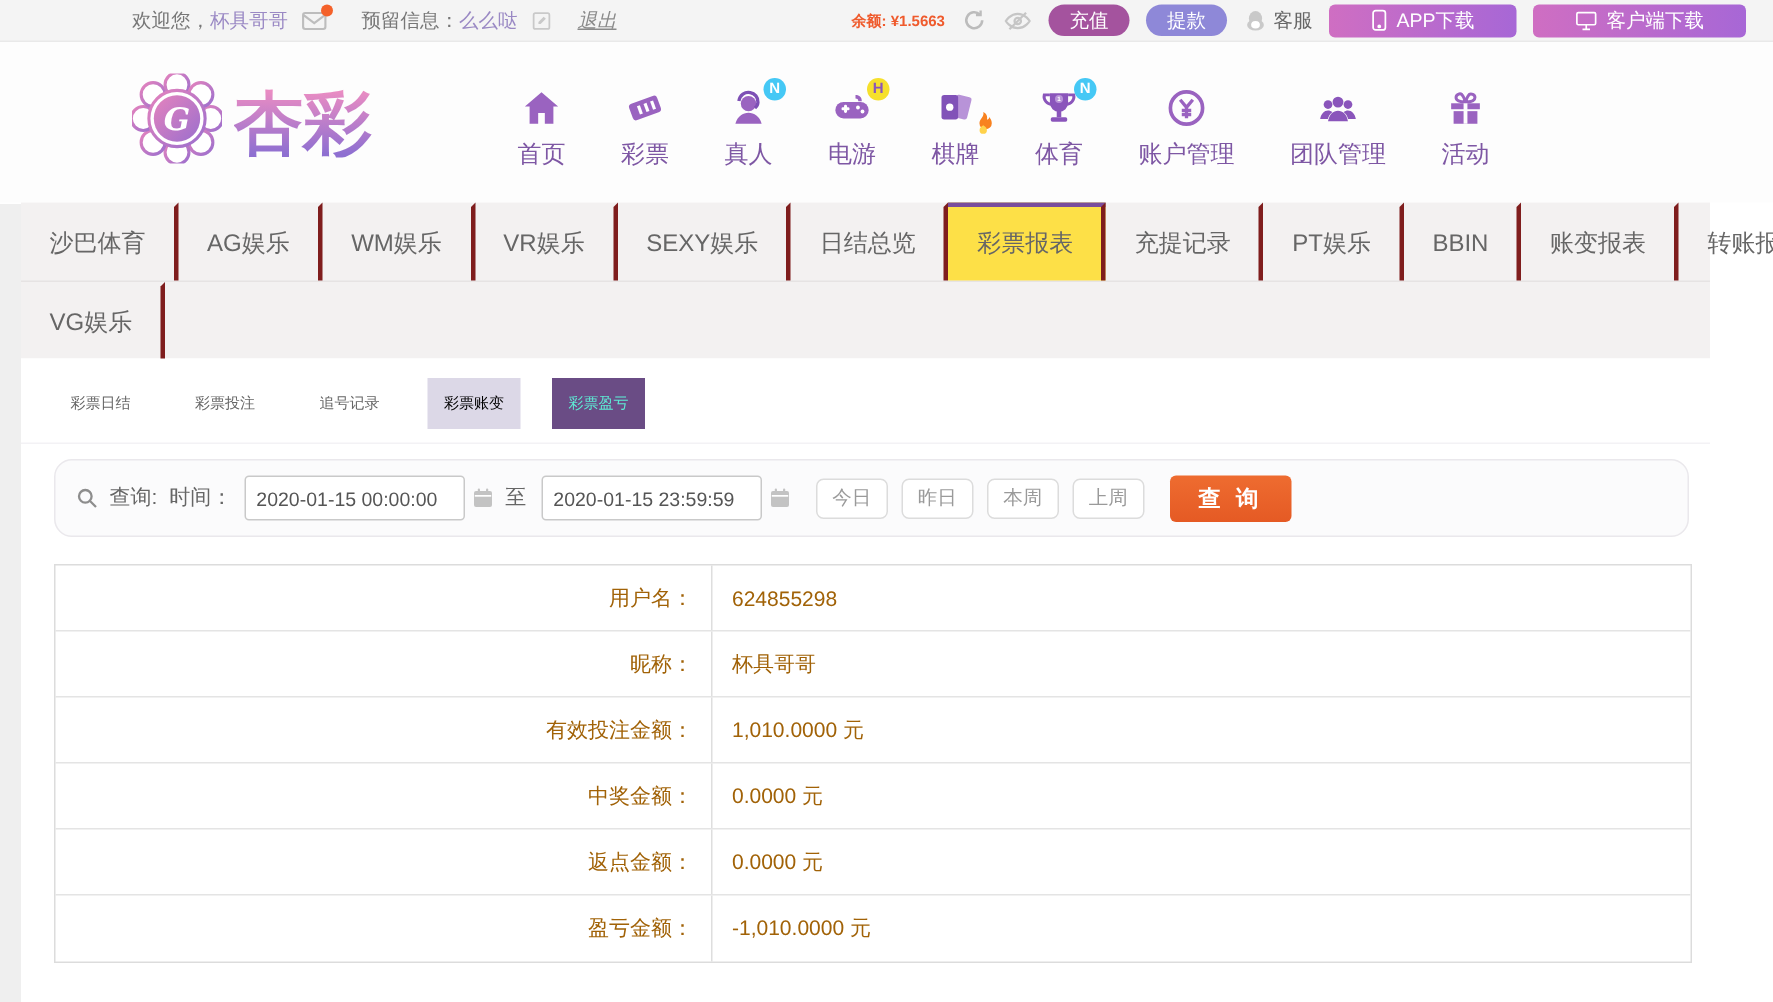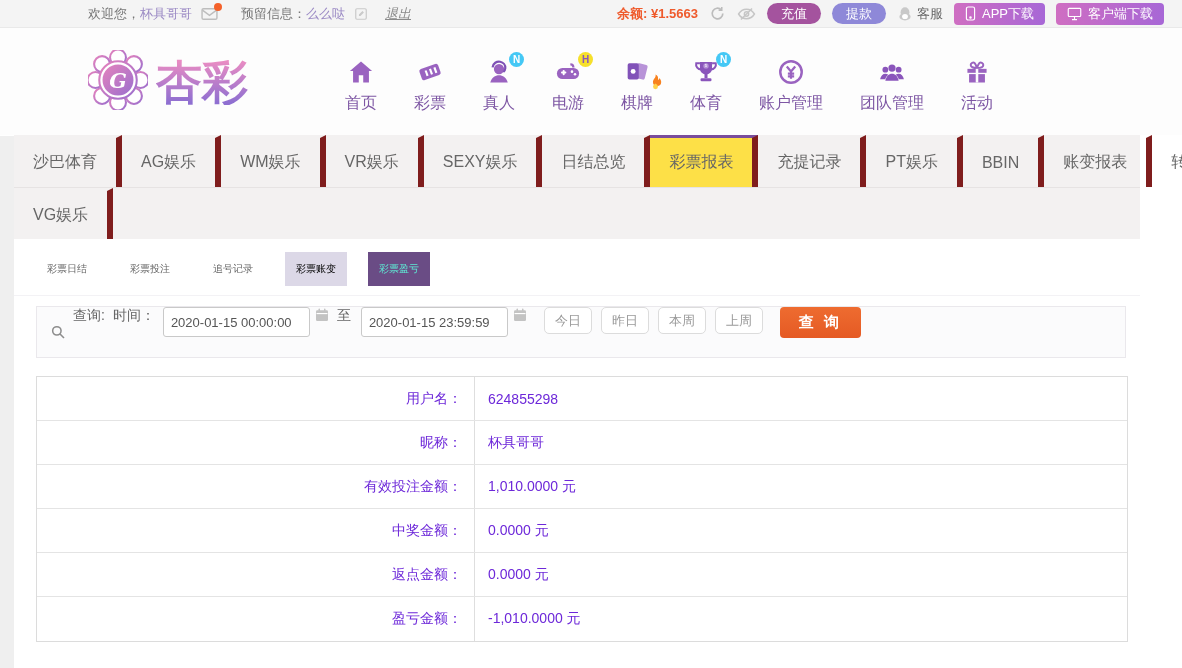--- a/index.html
+++ b/index.html
@@ -11,28 +11,28 @@
   
   .topbar { height:28px; background:#f4f4f4; border-bottom:1px solid #e9e9e9;
     display:flex; align-items:center; padding:0 18px 0 88px; font-size:13px; color:#777; }
   .topbar-left { display:flex; align-items:center; gap:9px; }
   .topbar-right { margin-left:auto; display:flex; align-items:center; gap:11px; }
   .icon-wrap { position:relative; display:inline-flex; align-items:center; }
   .mail-dot { position:absolute; top:-4px; right:-4px; width:8px; height:8px;
     border-radius:50%; background:#f4612a; }
   .link-purple { color:#9a89c4; cursor:pointer; }
   .logout { font-style:italic; text-decoration:underline; color:#8a8a8a; cursor:pointer; }
-  .balance { color:#ef5a2c; font-size:13px; font-weight:bold; }
+  .balance { color:#ef5a2c; font-size:10px; font-weight:bold; }
   .pill-btn { height:21px; padding:0 14px; border-radius:11px; border:none; color:#fff;
     font-size:13px; display:inline-flex; align-items:center; cursor:pointer;
     font-family:inherit; }
   .btn-recharge { background:#a4539e; }
   .btn-withdraw { background:#8e88d8; }
   .service { display:inline-flex; align-items:center; gap:4px; color:#666; cursor:pointer; }
-  .dl-btn { height:22px; padding:0 11px; border:none; border-radius:4px; color:#fff;
+  .dl-btn { height:22px; padding:0 28px; border:none; border-radius:4px; color:#fff;
     font-size:13px; display:inline-flex; align-items:center; gap:6px; cursor:pointer;
     background:linear-gradient(90deg,#cf6ec2,#a767d6); font-family:inherit; }
   
   .header { height:107px; background:#fdfdfd; display:flex; align-items:center;
     padding-left:88px; }
   .logo { display:flex; align-items:center; gap:8px; width:205px; cursor:pointer; }
   .logo-text { font-size:46px; font-weight:bold; line-height:1;
     background:linear-gradient(180deg,#e98cc3 5%,#8e6fd1 95%);
     -webkit-background-clip:text; background-clip:text; color:transparent; }
   .nav { display:flex; align-items:flex-start; gap:37px; margin-left:52px; padding-top:8px; }
@@ -46,49 +46,49 @@
   .badge-h { background:#f6e02c; color:#8a55bb; }
   .badge-fire { position:absolute; bottom:-6px; right:-14px; width:19px; height:19px; }
   .badge-fire svg { width:19px; height:19px; }
   
   .left-strip { position:absolute; left:0; top:136px; width:14px; height:532px; background:#efefef; }
   
   .tabs-panel { margin-left:14px; width:1126px; background:#f3f1f1; }
   .tab-row { display:flex; height:52px; }
   .tab-row.second { border-top:1px solid #e6e3e3; }
   .tab { display:flex; align-items:center; padding:0 19px; font-size:16px; color:#666;
-    border-right:6px solid #7f1d1d; border-top:3px solid transparent; cursor:pointer;
+    border-right:3px solid #7f1d1d; border-top:3px solid transparent; cursor:pointer;
     white-space:nowrap; }
   .tab.active { background:#fde047; border-top-color:#7a4d9c; }
   
   .content { margin-left:14px; width:1126px; background:#fff; padding-top:13px; }
   .subtabs { display:flex; align-items:center; gap:21px; padding:0 22px 9px;
     border-bottom:1px solid #f3f2f5; }
   .subtab { height:34px; display:flex; align-items:center; padding:0 11px;
     font-size:10px; color:#666; cursor:pointer; white-space:nowrap; }
   .subtab.highlight { background:#dcd8e7; color:#000000; }
   .subtab.active { background:#6a4c85; color:#5eead4; }
   .search-panel { margin:10px 0 0 22px; width:1090px; height:52px;
-    border:1px solid #eae8ec; border-radius:0; background:#fbfbfc;
-    display:flex; padding:0 13px; font-size:14px; color:#666; }
+    border:1px solid #eae8ec; border-radius:12px; background:#fbfbfc;
+    display:flex; align-items:center; padding:0 13px; font-size:14px; color:#666; }
   .search-panel .lbl { margin-right:8px; white-space:nowrap; }
   .time-input { width:147px; height:30px; border:1px solid #c9c9c9; border-radius:3px;
     padding:0 7px; font-size:13px; color:#555; font-family:inherit; background:#fff; }
   .cal { margin:0 7px 0 4px; display:inline-flex; }
   .to-lbl { margin-right:10px; }
   .quick-btn { height:27px; padding:0 10px; margin-left:9px; background:#fff;
     border:1px solid #dcdcdc; border-radius:5px; font-size:13px; color:#9a9a9a;
     cursor:pointer; font-family:inherit; white-space:nowrap; }
   .search-btn { width:81px; height:31px; margin-left:17px; border:none; border-radius:4px;
     background:linear-gradient(180deg,#ee6c30,#e55a24); color:#fff; font-size:15px;
     font-weight:bold; letter-spacing:3px; cursor:pointer; font-family:inherit; }
   
   .report-table { margin:18px 0 0 22px; width:1092px; border:1px solid #dcdcdc; }
   .report-row { display:flex; align-items:stretch; height:44px;
-    border-bottom:1px solid #e4e4e4; font-size:14px; color:#6d28d9; }
+    border-bottom:1px solid #e4e4e4; font-size:14px; color:#a16207; }
   .report-row:last-child { border-bottom:none; }
   .report-label { width:438px; border-right:1px solid #dedede;
     display:flex; align-items:center; justify-content:flex-end; padding-right:12px; }
   .report-value { display:flex; align-items:center; padding-left:13px;text-align:right; }
 </style>
 </head>
 <body>
 
 <div class="topbar">
   <div class="topbar-left">

